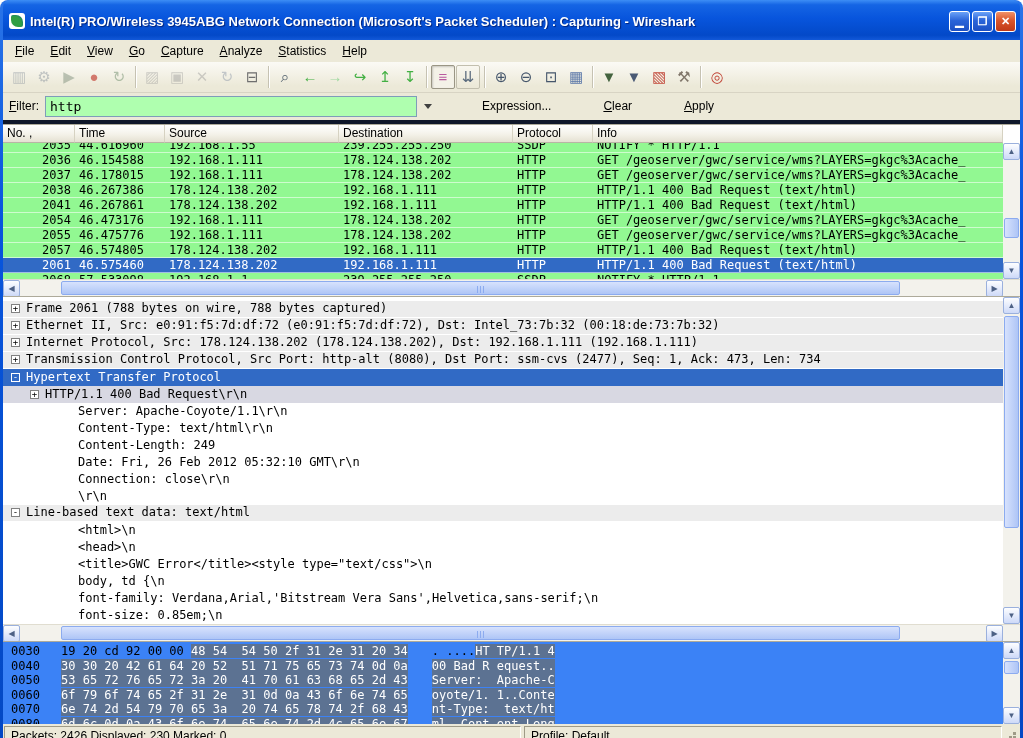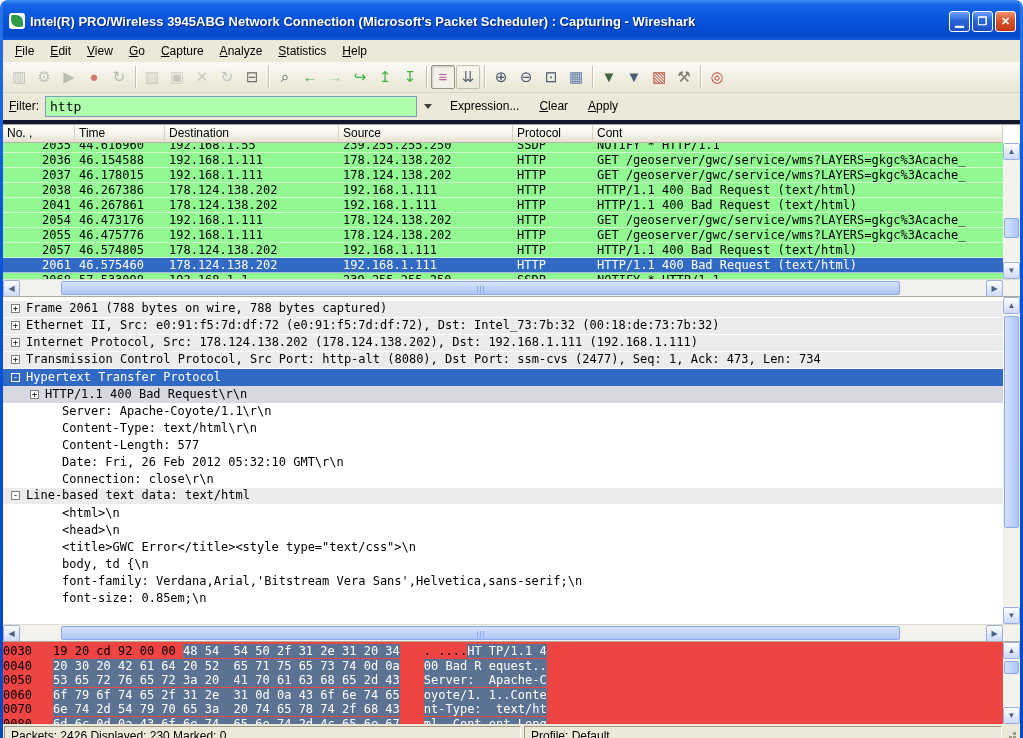--- a/index.html
+++ b/index.html
@@ -33,21 +33,21 @@
   .tbtn.pressed { border:1px solid #9a9685; background:#f4f2e8; box-shadow:inset 1px 1px 2px rgba(0,0,0,.18); }
   .tbtn.outlined { border:1px solid #c2bfae; }
   .tbtn.sep { width:7px; height:22px; pointer-events:none; border:none; position:relative; }
   .tbtn.sep::after { content:""; position:absolute; left:3px; top:0; bottom:0; width:1px; background:#c6c2b2; box-shadow:1px 0 0 #fff; }
 
   .filterbar { height:31px; display:flex; align-items:center; padding:0 6px; gap:6px; font-size:12px; border-bottom:4px solid #0f172a; }
   .filter-label u, .fbtn u { text-decoration:underline; }
   .filter-input { width:372px; height:21px; background:#afffaf; border:1px solid #7f9db9; font-family:"DejaVu Sans Mono", monospace; font-size:13px; padding:1px 4px; color:#000; }
   .fdrop { width:18px; height:20px; display:flex; align-items:center; justify-content:center; margin-left:-4px; }
   .fdrop::after { content:""; border:4px solid transparent; border-top:5px solid #404040; margin-top:4px; }
-  .fbtn { padding:3px 6px; border:1px solid transparent; border-radius:2px; }
+  .fbtn { padding:3px 6px; border:1px solid transparent; border-radius:2px;margin-left:32px; }
 
   
   .plist { height:155px; position:relative; background:#fff; border-top:1px solid #adaa9a; }
   .pl-header { height:18px; display:flex; margin-right:17px; }
   .hcell { background:linear-gradient(180deg,#ffffff,#f4f2e9 55%,#e5e1d2); border-right:1px solid #d6d2c2; border-bottom:1px solid #b9b5a5;
     font-size:12px; padding:1px 4px; white-space:nowrap; overflow:hidden; flex:0 0 auto; }
   .pl-body { position:absolute; top:18px; left:0; right:17px; bottom:0; overflow:hidden; }
   .prow { display:flex; height:15px; line-height:15px; font-family:"DejaVu Sans Mono", monospace; font-size:12px; background:#92f892; white-space:nowrap;
     border-bottom:1px solid rgba(255,255,255,.55); }
   .prow.sel { background:#316ac5; color:#fff; }
@@ -81,27 +81,27 @@
 
   
   .details { height:329px; position:relative; background:#fff; border-top:1px solid #adaa9a; padding-top:4px; overflow:hidden; }
   .dbody { margin-right:17px; }
   .drow { height:17px; line-height:17px; font-family:"DejaVu Sans Mono", monospace; font-size:12px; display:flex; align-items:center; white-space:nowrap; overflow:hidden;
     padding-left:8px; }
   .drow.bg-gray { background:#ececec; border-bottom:1px solid #fff; }
   .drow.bg-sel { background:#316ac5; color:#fff; }
   .drow.bg-inact { background:#d8d8e2; }
   .drow.lv1 { padding-left:27px; }
-  .drow.lvc { padding-left:44px; }
+  .drow.lvc { padding-left:60px; }
   .exp { width:9px; height:9px; border:1px solid #808080; background:#fff; color:#000; font-size:9px; line-height:7px; text-align:center; margin-right:6px; flex:0 0 auto; }
   .exp:empty { visibility:hidden; margin-right:6px; }
   .bg-sel .exp { border-color:#fff; background:transparent; color:#fff; }
 
   
-  .hexpane { height:83px; position:relative; background:#ef4444; border-top:1px solid #adaa9a; padding:2px 0 0 0; overflow:hidden; }
+  .hexpane { height:83px; position:relative; background:#3b82f6; border-top:1px solid #adaa9a; padding:2px 0 0 8px; overflow:hidden; }
   .hexrow { height:14.5px; line-height:14.5px; font-family:"DejaVu Sans Mono", monospace; font-size:12px; white-space:pre; display:flex; }
   .off { width:42px; flex:0 0 auto; }
   .hx { margin-left:8px; }
   .asc { margin-left:24px; }
   .hl { background:#5c7292; color:#fff; }
 
   
   .statusbar { height:23px; display:flex; align-items:stretch; gap:3px; padding:2px 2px 2px 1px; font-size:12px; }
   .sbox { border:1px solid; border-color:#9e9a87 #fff #fff #9e9a87; padding:1px 6px; white-space:nowrap; overflow:hidden; display:flex; align-items:center; }
   .sb1 { width:254px; } .sb2 { width:517px; } .sb3 { flex:1; }
@@ -236,24 +236,24 @@
       <span class="fbtn">Expression...</span>
       <span class="fbtn"><u>C</u><span>lear</span></span>
       <span class="fbtn"><u>A</u><span>pply</span></span>
     </div>
 
     <div class="plist">
       <div class="pl-header">
 
       <span class="hcell c-no">No. ,</span>
           <span class="hcell c-time">Time</span>
+          <span class="hcell c-src">Source</span>
           <span class="hcell c-dst">Destination</span>
-          <span class="hcell c-src">Source</span>
           <span class="hcell c-proto">Protocol</span>
-          <span class="hcell c-info">Cont</span>
+          <span class="hcell c-info">Info</span>
         </div>
       <div class="pl-body">
 
       <div class="prow cut-top">
             <span class="pc c-no">2035</span>
             <span class="pc c-time">44.616960</span>
             <span class="pc c-src">192.168.1.55</span>
             <span class="pc c-dst">239.255.255.250</span>
             <span class="pc c-proto">SSDP</span>
             <span class="pc c-info">NOTIFY * HTTP/1.1</span>
@@ -374,29 +374,33 @@
           <div class="drow lvc">
             <span class="exp"></span>
             <span class="dtext">Server: Apache-Coyote/1.1\r\n</span>
           </div>
           <div class="drow lvc">
             <span class="exp"></span>
             <span class="dtext">Content-Type: text/html\r\n</span>
           </div>
           <div class="drow lvc">
             <span class="exp"></span>
-            <span class="dtext">Content-Length: 577</span>
+            <span class="dtext">Content-Length: 249</span>
           </div>
           <div class="drow lvc">
             <span class="exp"></span>
             <span class="dtext">Date: Fri, 26 Feb 2012 05:32:10 GMT\r\n</span>
           </div>
           <div class="drow lvc">
             <span class="exp"></span>
             <span class="dtext">Connection: close\r\n</span>
+          </div>
+          <div class="drow lvc">
+            <span class="exp"></span>
+            <span class="dtext">\r\n</span>
           </div>
           <div class="drow bg-gray lv0">
             <span class="exp">-</span>
             <span class="dtext">Line-based text data: text/html</span>
           </div>
           <div class="drow lvc">
             <span class="exp"></span>
             <span class="dtext">&lt;html&gt;\n</span>
           </div>
           <div class="drow lvc">
@@ -436,21 +440,21 @@
     <div class="hexpane">
       <div>
 
       <div class="hexrow">
             <span class="off">0030</span>
             <span class="hx"><span>19 20 cd 92 00 00 </span><span class="hl">48 54  54 50 2f 31 2e 31 20 34</span></span>
             <span class="asc"><span>. ....</span><span class="hl">HT TP/1.1 4</span></span>
           </div>
           <div class="hexrow">
             <span class="off">0040</span>
-            <span class="hx"><span></span><span class="hl">20 30 20 42 61 64 20 52  65 71 75 65 73 74 0d 0a</span></span>
+            <span class="hx"><span></span><span class="hl">30 30 20 42 61 64 20 52  51 71 75 65 73 74 0d 0a</span></span>
             <span class="asc"><span></span><span class="hl">00 Bad R equest..</span></span>
           </div>
           <div class="hexrow">
             <span class="off">0050</span>
             <span class="hx"><span></span><span class="hl">53 65 72 76 65 72 3a 20  41 70 61 63 68 65 2d 43</span></span>
             <span class="asc"><span></span><span class="hl">Server:  Apache-C</span></span>
           </div>
           <div class="hexrow">
             <span class="off">0060</span>
             <span class="hx"><span></span><span class="hl">6f 79 6f 74 65 2f 31 2e  31 0d 0a 43 6f 6e 74 65</span></span>

